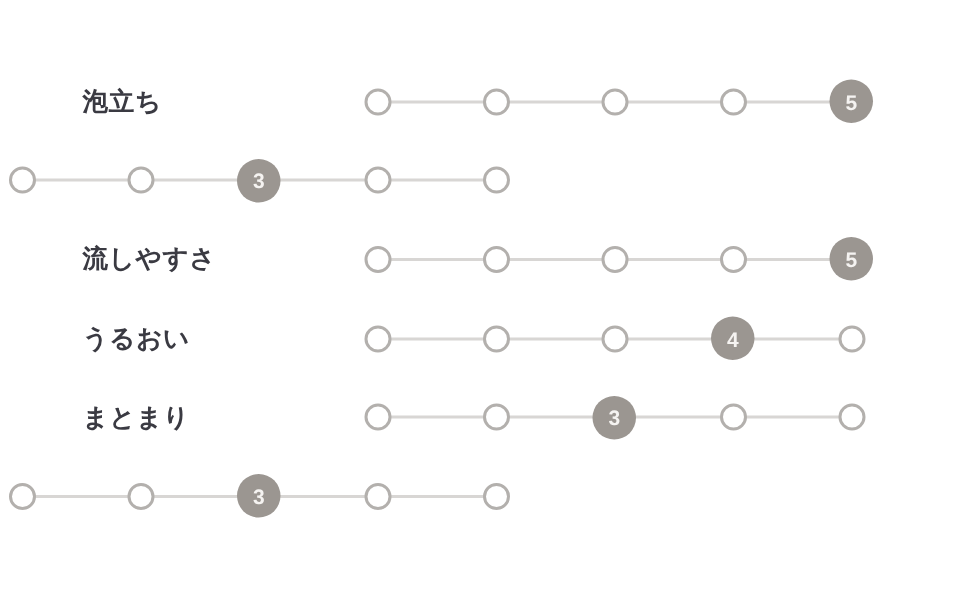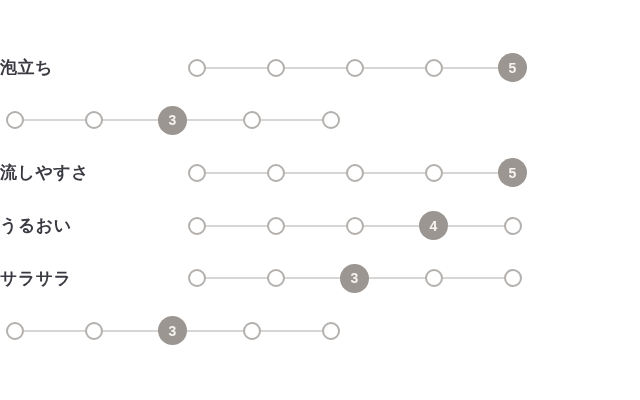--- a/index.html
+++ b/index.html
@@ -18,21 +18,21 @@
     overflow:hidden;
   }
   .chart{
     position:relative;width:640px;height:400px;
     box-sizing:border-box;padding-top:41.5px;
   }
   .row{
     display:flex;align-items:center;height:52.6px;
   }
   .label{
-    width:182px;flex:0 0 182px;
+    margin-left:55px;width:182px;flex:0 0 182px;
     font-size:17px;font-weight:bold;color:var(--label-color);
     letter-spacing:0.5px;white-space:nowrap;
   }
   .track{
     position:relative;width:345px;height:29px;
     display:flex;justify-content:space-between;align-items:center;
   }
   .line{
     position:absolute;left:14px;right:14px;top:50%;
     height:2px;margin-top:-1px;background:var(--line-color);
@@ -135,21 +135,21 @@
           </div>
           <div class="slot">
             <div class="dot filled">4</div>
           </div>
           <div class="slot">
             <div class="dot"></div>
           </div>
         </div>
       </div>
       <div class="row">
-        <div class="label">サラサラ</div>
+        <div class="label">まとまり</div>
         <div class="track">
           <div class="line"></div>
           <div class="slot">
             <div class="dot"></div>
           </div>
           <div class="slot">
             <div class="dot"></div>
           </div>
           <div class="slot">
             <div class="dot filled">3</div>

